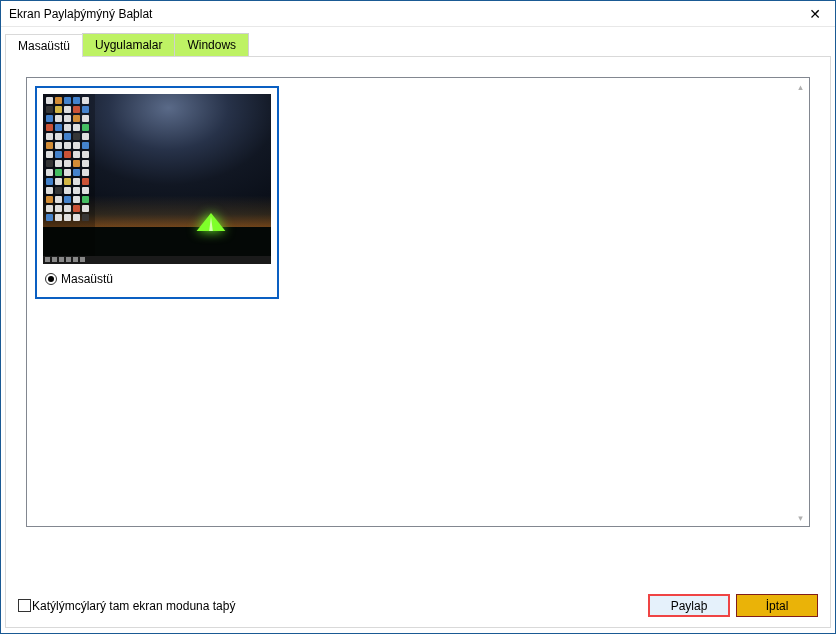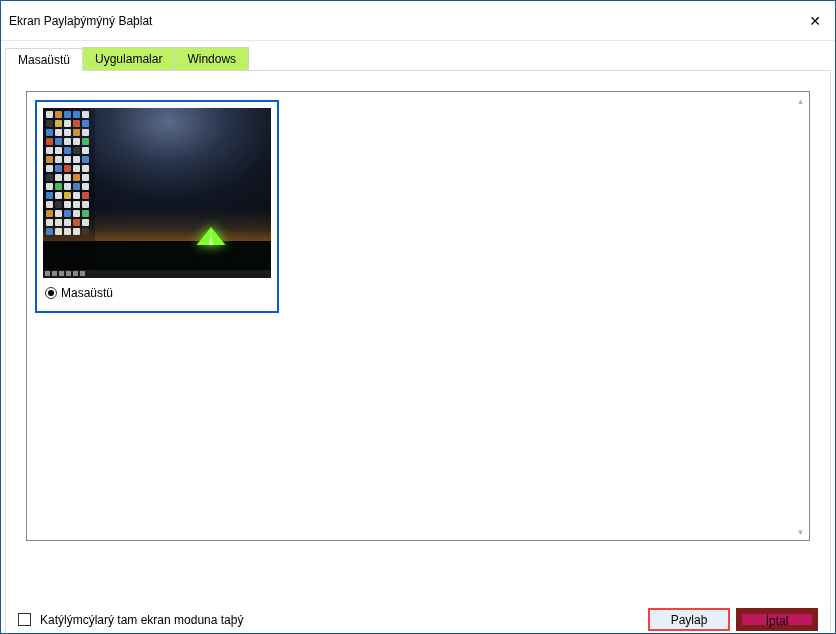--- a/index.html
+++ b/index.html
@@ -6,21 +6,21 @@
 body {
   font-family: "Segoe UI", Tahoma, sans-serif;
   font-size: 12px;
   background: #fff;
   width: 836px;
   height: 634px;
   overflow: hidden;
   border: 1px solid #1a5a94;
 }
 .titlebar {
-  height: 40px;
+  height: 26px;
   background: #fff;
   display: flex;
   align-items: center;
   padding-left: 8px;
   border-bottom: 1px solid #e8e8e8;
 }
 .titlebar-text {
   font-size: 12px;
   color: #000;
   flex: 1;
@@ -170,32 +170,32 @@
 }
 .radio-dot::after{
   content:""; width:6px; height:6px; background:#000; border-radius:50%;
 }
 .bottom-row {
   position:absolute;
   left:12px; right:12px; bottom:10px;
   display:flex; align-items:center;
 }
 .chk {
-  display:flex; align-items:center; gap:9px;
+  display:flex; align-items:center; gap:1px;
   cursor:pointer;
 }
 .chkbox {
   width:13px; height:13px; border:1px solid #333; background:#fff;
 }
 .spacer{flex:1;}
 .btn {
   min-width:82px;
   height:23px;
-  border:6px solid #7f1d1d;
-  background:#be185d;
+  border:1px solid #7f1d1d;
+  background:#eab308;
   font-size:12px;
   font-family:inherit;
   cursor:pointer;
   margin-left:6px;
 }
 .btn.primary {
   border:2px solid #ef4444;
   background:#e5f1fb;
 }
 </style>

